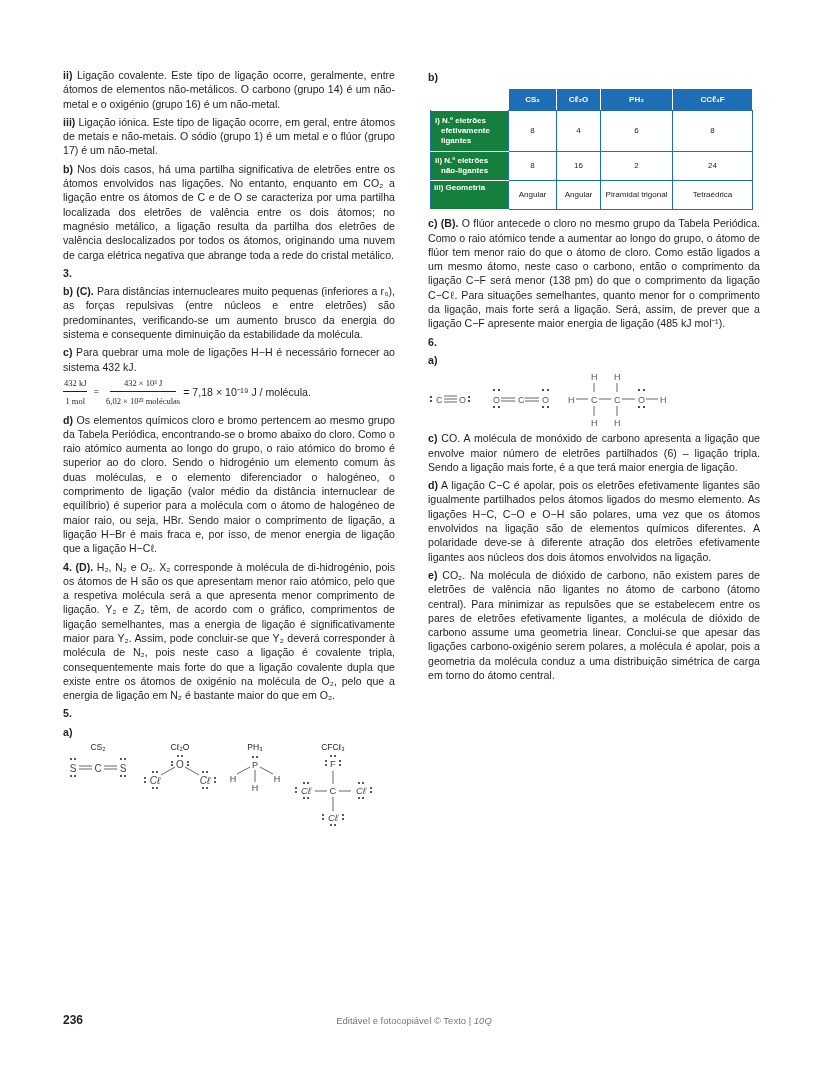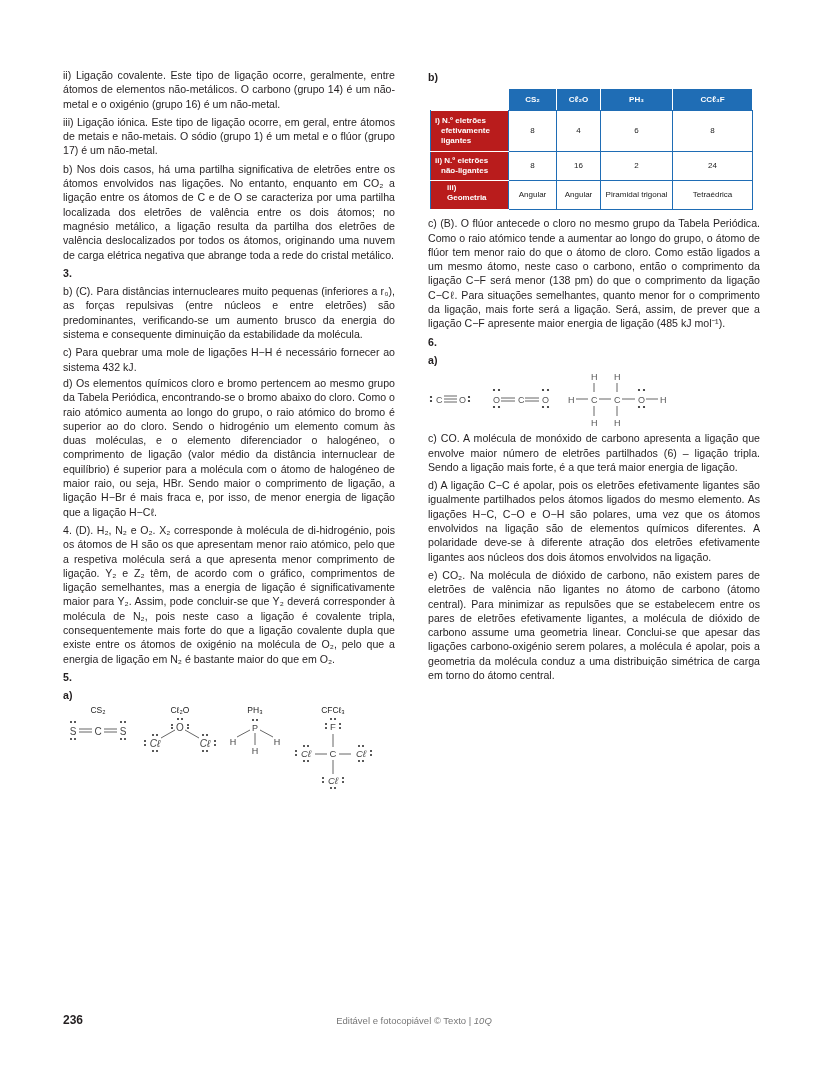--- a/index.html
+++ b/index.html
@@ -2,58 +2,70 @@
 <html><head>
 <meta charset="utf-8">
 <style>
   * { box-sizing: border-box; margin: 0; padding: 0; }
   html, body { width: 828px; height: 1077px; background: #ffffff; }
   body { position: relative; font-family: "Liberation Sans", sans-serif; color: #231f20; font-size: 10.6px; line-height: 14.3px; }
   .col { position: absolute; top: 68px; width: 332px; }
   .col-left { left: 63px; }
   .col-right { left: 428px; }
   p { text-align: justify; margin-bottom: 4px; }
-  b { font-weight: normal; }
+  b { font-weight: bold; }
   .num { font-weight: bold; margin: 2px 0 4px; }
   .frac-row { display: flex; align-items: center; font-family: "Liberation Serif", serif; font-size: 8.5px; margin: 2px 0 4px; }
   .frac { display: inline-flex; flex-direction: column; align-items: center; margin-right: 3px; }
   .frac .n { border-bottom: 1px solid #231f20; padding: 0 1px 1px; }
   .frac .d { padding-top: 2px; }
   .eq { margin: 0 3px; font-size: 10px; }
   .frac-result { font-family: "Liberation Sans", sans-serif; font-size: 10.6px; }
 
   
   .lewis-row { position: relative; height: 100px; margin-top: 2px; }
   .mol { position: absolute; top: 0; font-size: 9px; color: #333; }
   .mol svg { display: block; }
 
   
   table.props { border-collapse: collapse; margin: 4px 0 6px 2px; font-size: 8px; line-height: 10px; }
   table.props th, table.props td { border: 1.5px solid #1f6db5; text-align: center; vertical-align: middle; }
   table.props thead th { background: #1f6db5; color: #fff; font-weight: bold; height: 22px; border-color: #fff #fff #1f6db5 #fff; }
   table.props thead th.blank { background: #fff; border: none; }
-  table.props tbody th { background: #b91c1c; color: #fff; font-weight: bold; text-align: left; padding: 2px 16px; width: 78px; border-color: #fff #1f6db5 #fff #1f6db5; }
+  table.props tbody th { background: #15803d; color: #fff; font-weight: bold; text-align: left; padding: 2px 3px; width: 78px; border-color: #fff #1f6db5 #fff #1f6db5; }
   table.props td { color: #222; padding: 3px 2px; }
   .c1 { width: 48px; } .c2 { width: 44px; } .c3 { width: 72px; } .c4 { width: 80px; }
 
   .footer { position: absolute; top: 1013px; left: 63px; width: 702px; height: 16px; }
   .page-num { position: absolute; left: 0; top: 0; font-weight: bold; font-size: 12px; font-family: "Liberation Sans", sans-serif; }
   .footer-text { position: absolute; left: 0; right: 0; top: 1px; text-align: center; font-size: 9.5px; color: #777; font-family: "Liberation Sans", sans-serif; }
   .footer-text i { font-style: italic; }
 </style>
 </head>
 <body>
 
 <div class="col col-left">
   <p><b>ii)</b><span> Ligação covalente. Este tipo de ligação ocorre, geralmente, entre átomos de elementos não-metálicos. O carbono (grupo 14) é um não-metal e o oxigénio (grupo 16) é um não-metal.</span></p>
   <p><b>iii)</b><span> Ligação iónica. Este tipo de ligação ocorre, em geral, entre átomos de metais e não-metais. O sódio (grupo 1) é um metal e o flúor (grupo 17) é um não-metal.</span></p>
   <p><b>b)</b><span> Nos dois casos, há uma partilha significativa de eletrões entre os átomos envolvidos nas ligações. No entanto, enquanto em CO₂ a ligação entre os átomos de C e de O se caracteriza por uma partilha localizada dos eletrões de valência entre os dois átomos; no magnésio metálico, a ligação resulta da partilha dos eletrões de valência deslocalizados por todos os átomos, originando uma nuvem de carga elétrica negativa que abrange toda a rede do cristal metálico.</span></p>
   <div class="num">3.</div>
   <p><b>b) (C).</b><span> Para distâncias internucleares muito pequenas (inferiores a r₀), as forças repulsivas (entre núcleos e entre eletrões) são predominantes, verificando-se um aumento brusco da energia do sistema e consequente diminuição da estabilidade da molécula.</span></p>
   <p style="margin-bottom:2px"><b>c)</b><span> Para quebrar uma mole de ligações H−H é necessário fornecer ao sistema 432 kJ.</span></p>
+  <div class="frac-row">
+    <span class="frac">
+      <span class="n">432 kJ</span>
+      <span class="d">1 mol</span>
+    </span>
+    <span class="eq">=</span>
+    <span class="frac" style="margin-left:4px">
+      <span class="n" style="padding:0 14px 1px">432 × 10³ J</span>
+      <span class="d">6,02 × 10²³ moléculas</span>
+    </span>
+    <span class="frac-result">= 7,18 × 10⁻¹⁹ J / molécula.</span>
+  </div>
   <p><b>d)</b><span> Os elementos químicos cloro e bromo pertencem ao mesmo grupo da Tabela Periódica, encontrando-se o bromo abaixo do cloro. Como o raio atómico aumenta ao longo do grupo, o raio atómico do bromo é superior ao do cloro. Sendo o hidrogénio um elemento comum às duas moléculas, e o elemento diferenciador o halogéneo, o comprimento de ligação (valor médio da distância internuclear de equilíbrio) é superior para a molécula com o átomo de halogéneo de maior raio, ou seja, HBr. Sendo maior o comprimento de ligação, a ligação H−Br é mais fraca e, por isso, de menor energia de ligação que a ligação H−Cℓ.</span></p>
   <p><b>4. (D).</b><span> H₂, N₂ e O₂. X₂ corresponde à molécula de di-hidrogénio, pois os átomos de H são os que apresentam menor raio atómico, pelo que a respetiva molécula será a que apresenta menor comprimento de ligação. Y₂ e Z₂ têm, de acordo com o gráfico, comprimentos de ligação semelhantes, mas a energia de ligação é significativamente maior para Y₂. Assim, pode concluir-se que Y₂ deverá corresponder à molécula de N₂, pois neste caso a ligação é covalente tripla, consequentemente mais forte do que a ligação covalente dupla que existe entre os átomos de oxigénio na molécula de O₂, pelo que a energia de ligação em N₂ é bastante maior do que em O₂.</span></p>
   <div class="num">5.</div>
   <div class="num" style="margin-bottom:0">a)</div>
 
   <div class="lewis-row">
 
     <div class="mol" style="left:0px;">
       <svg width="70" height="40" viewBox="0 0 70 40">
         <text x="35" y="9" text-anchor="middle" font-size="8.5" font-family="Liberation Sans, sans-serif" fill="#222">CS₂</text>

